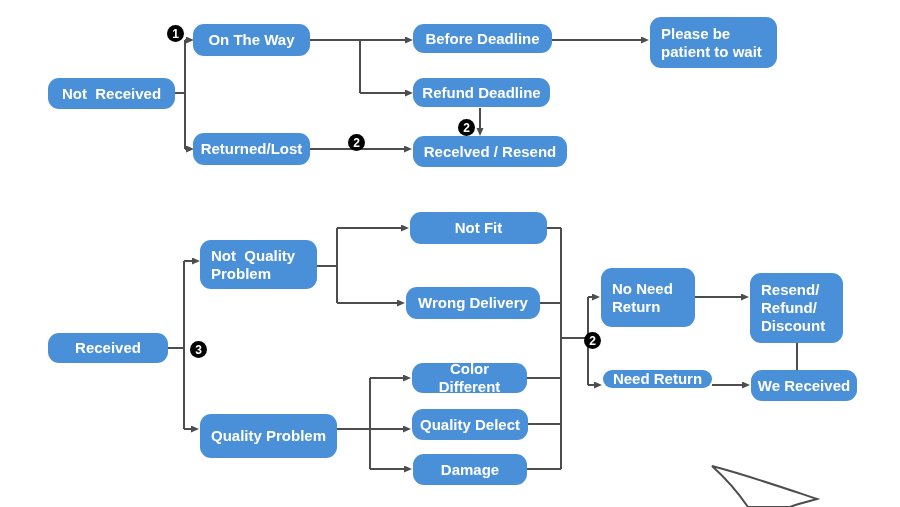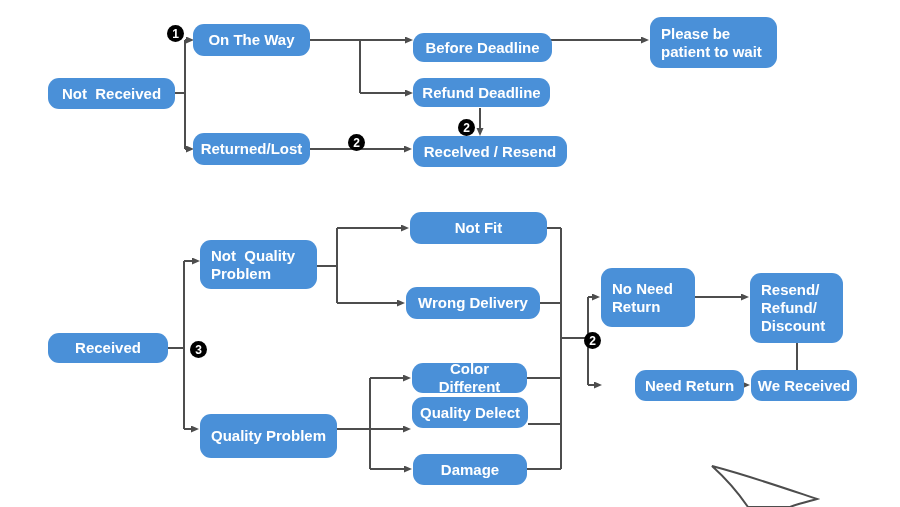--- a/index.html
+++ b/index.html
@@ -76,37 +76,37 @@
     <path class="arrowline" d="M588,385 H594"></path>
     <path class="arrowline" d="M695,297 H741"></path>
     <path class="arrowline" d="M712,385 H742"></path>
 
     <path class="swoosh" d="M712,466 C750,476 790,490 817,499 C810,501 800,503 790,507 L748,507 C737,491 722,475 712,466 Z"></path>
   </svg>
 
 <div class="node" style="left: 48px; top: 78px; width: 127px; height: 31px;">Not&nbsp; Received</div>
     <div class="node" style="left: 193px; top: 24px; width: 117px; height: 32px;">On The Way</div>
     <div class="node" style="left: 193px; top: 133px; width: 117px; height: 32px;">Returned/Lost</div>
-    <div class="node" style="left: 413px; top: 24px; width: 139px; height: 29px; margin-top: 9px;">Before Deadline</div>
+    <div class="node" style="left: 413px; top: 24px; width: 139px; height: 29px;">Before Deadline</div>
     <div class="node" style="left: 413px; top: 78px; width: 137px; height: 29px;">Refund Deadline</div>
     <div class="node" style="left: 413px; top: 136px; width: 154px; height: 31px;">Recelved / Resend</div>
     <div class="node left" style="left: 650px; top: 17px; width: 127px; height: 51px;">Please be
 patient to wait</div>
     <div class="node" style="left: 48px; top: 333px; width: 120px; height: 30px;">Received</div>
     <div class="node left" style="left: 200px; top: 240px; width: 117px; height: 49px;">Not&nbsp; Quality
 Problem</div>
     <div class="node" style="left: 200px; top: 414px; width: 137px; height: 44px;">Quality Problem</div>
     <div class="node" style="left: 410px; top: 212px; width: 137px; height: 32px;">Not Fit</div>
     <div class="node" style="left: 406px; top: 287px; width: 134px; height: 32px;">Wrong Delivery</div>
     <div class="node" style="left: 412px; top: 363px; width: 115px; height: 30px;">Color Different</div>
-    <div class="node" style="left: 412px; top: 397px; width: 116px; height: 31px;">Quality Delect</div>
+    <div class="node" style="left: 412px; top: 409px; width: 116px; height: 31px;">Quality Delect</div>
     <div class="node" style="left: 413px; top: 454px; width: 114px; height: 31px;">Damage</div>
     <div class="node left" style="left: 601px; top: 268px; width: 94px; height: 59px;">No Need
 Return</div>
-    <div class="node" style="left: 603px; top: 370px; width: 109px; height: 31px; margin-left: 32px;">Need Return</div>
+    <div class="node" style="left: 603px; top: 370px; width: 109px; height: 18px;">Need Return</div>
     <div class="node left" style="left: 750px; top: 265px; width: 93px; height: 70px; margin-top: 8px;">Resend/
 Refund/
 Discount</div>
     <div class="node" style="left: 751px; top: 370px; width: 106px; height: 31px;">We Received</div>
     <div class="marker" style="left: 167px; top: 25px;">1</div>
     <div class="marker" style="left: 348px; top: 134px;">2</div>
     <div class="marker" style="left: 458px; top: 119px;">2</div>
     <div class="marker" style="left: 584px; top: 332px;">2</div>
     <div class="marker" style="left: 190px; top: 341px;">3</div>
   </div>

